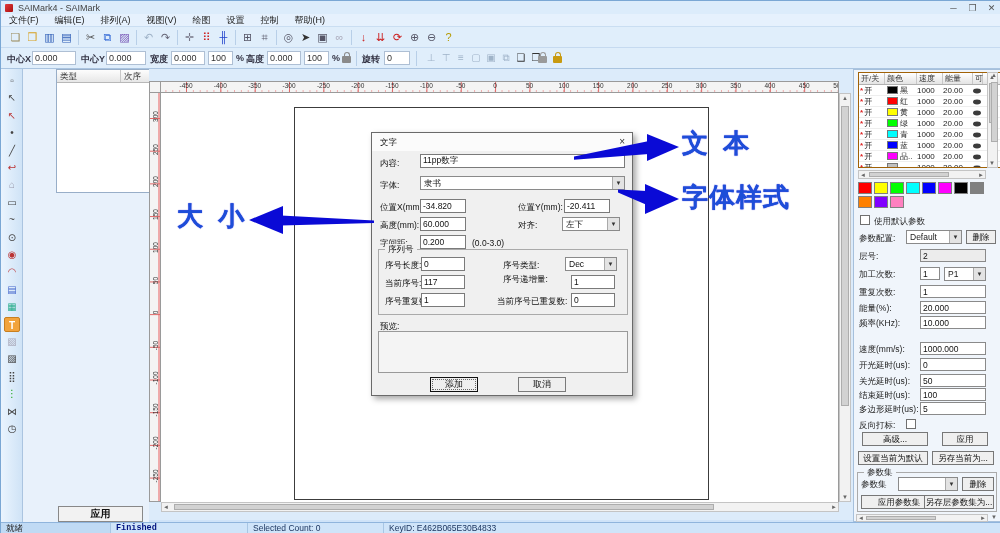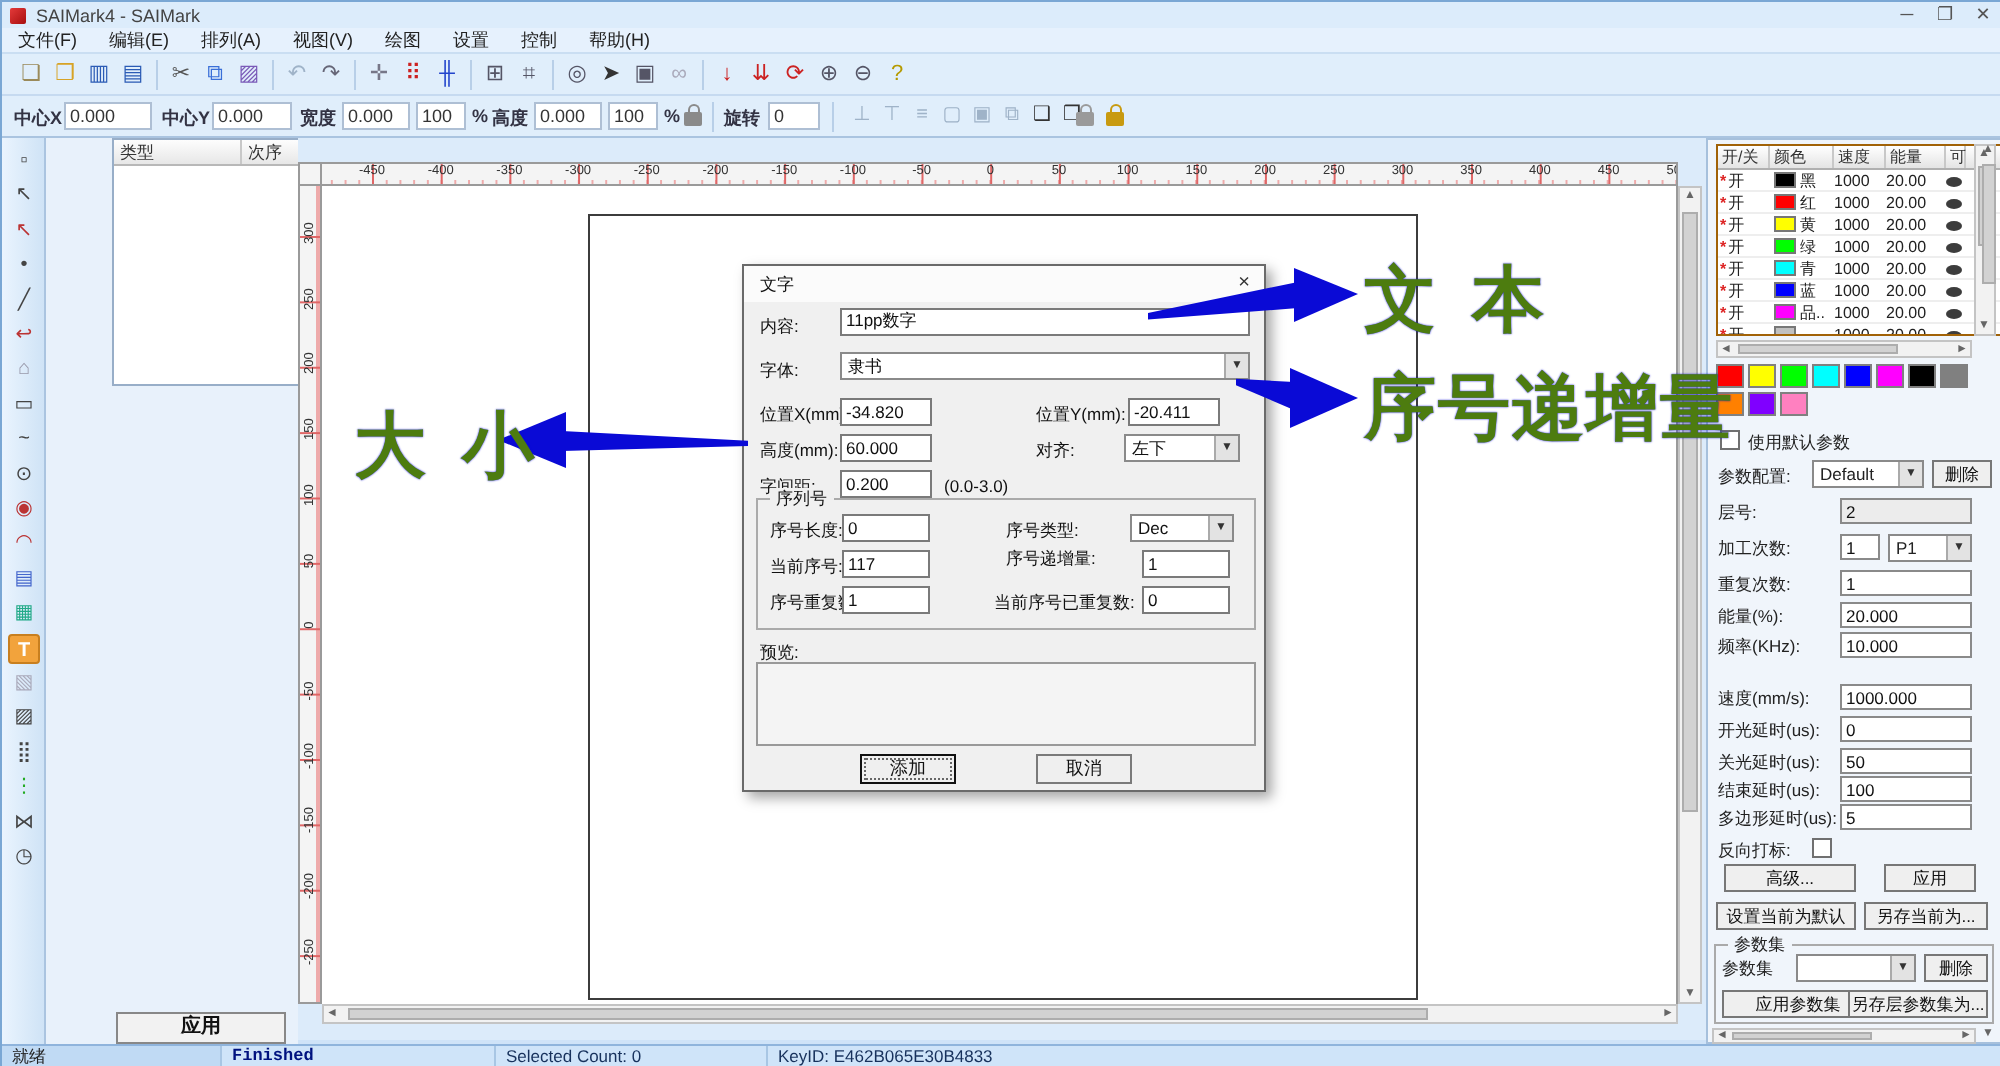--- a/index.html
+++ b/index.html
@@ -80,21 +80,21 @@
   #dlg .din{position:absolute;height:14px;background:#fff;border:1px solid #7a7a7a;font-size:8.5px;padding:0 2px;color:#111;}
   #dlgtitle{position:absolute;left:0;top:0;right:0;height:18px;background:#fbfbfb;}
   #dlgclose{position:absolute;right:7px;top:3px;font-size:10px;color:#333;}
   #dlg .grp2{position:absolute;border:1px solid #aaa;}
   #dlg .leg2{position:absolute;top:-6px;left:6px;background:#f0f0f0;padding:0 3px;}
   #preview{position:absolute;left:6px;top:198px;width:250px;height:42px;background:#f4f4f4;border:1px solid #999;}
   .dbtn{position:absolute;width:48px;height:15px;background:#efefef;border:1px solid #7a7a7a;font-size:9px;text-align:center;line-height:13px;}
   .dbtn.def{border:1px solid #111;outline:1px dotted #666;outline-offset:-3px;}
   
   #anno{position:absolute;inset:0;z-index:9;pointer-events:none;}
-  .atext{position:absolute;z-index:9;color:#4d7c0f;font-weight:800;font-size:36px;letter-spacing:4px;pointer-events:none;text-shadow:0 0 1px #0a0ad6;}
+  .atext{position:absolute;z-index:9;color:#1d4ed8;font-weight:800;font-size:26px;letter-spacing:4px;pointer-events:none;text-shadow:0 0 1px #0a0ad6;}
   
   #statusbar{position:absolute;left:0;top:521px;width:1000px;height:12px;background:#cfe4f9;border-top:1px solid #8fb4dc;display:flex;font-size:8.5px;color:#17315c;}
   .seg{height:12px;line-height:11px;padding-left:5px;border-right:1px solid #a8c6e4;}
 </style>
 </head>
 <body>
 
 <div id="app">
 
   <div id="titlebar">
@@ -500,21 +500,21 @@
     <g fill="#0a0ad6">
       <polygon points="617,188.4 617,191.6 646,204 646,190"></polygon>
       <polygon points="644,183 644,213 678,198"></polygon>
     </g>
     <g fill="#0a0ad6">
       <polygon points="280,214.5 280,224.5 373,222 373,219.4"></polygon>
       <polygon points="282,205 282,233 248,219"></polygon>
     </g>
   </svg>
   <div class="atext" style="left:681px;top:125px">文 本</div>
-  <div class="atext" style="left:681px;top:179px;letter-spacing:1px">序号递增量</div>
+  <div class="atext" style="left:681px;top:179px;letter-spacing:1px">字体样式</div>
   <div class="atext" style="left:176px;top:198px">大 小</div>
 
   <div id="statusbar">
     <span class="seg" style="width:110px;background:#c0daf4;color:#222">就绪</span>
     <span class="seg" style="width:137px;font-family:'Liberation Mono','DejaVu Sans Mono',monospace;font-weight:bold;color:#00127f">Finished</span>
     <span class="seg" style="width:136px">Selected Count: 0</span>
     <span class="seg" style="flex:1;border-right:none">KeyID: E462B065E30B4833</span>
   </div>
 </div>
 

